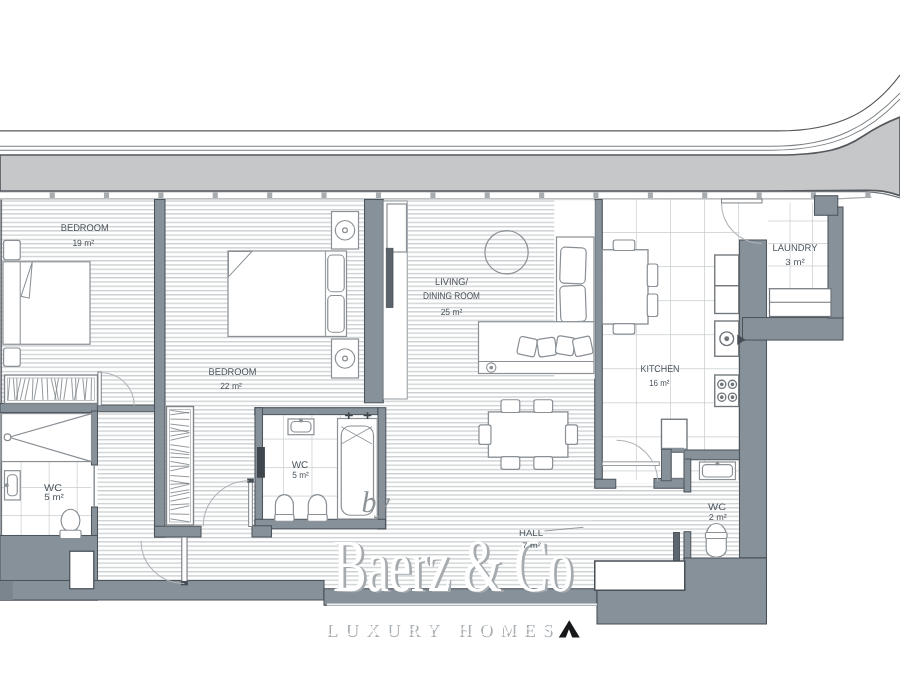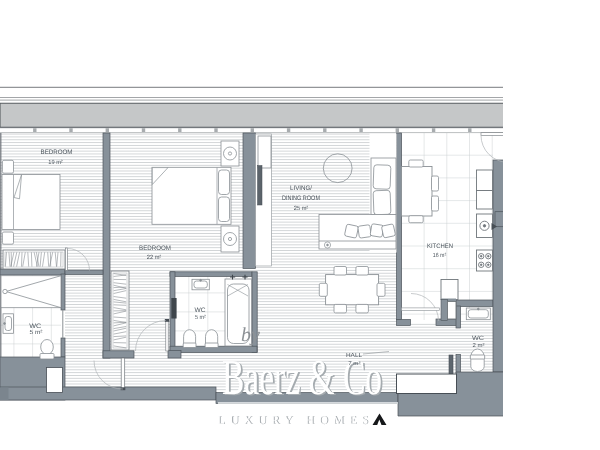--- a/index.html
+++ b/index.html
@@ -1,16 +1,16 @@
 <!DOCTYPE html>
 <html><head>
 <meta charset="utf-8">
 <style>
 html,body{margin:0;padding:0;background:#ffffff;}
-#page{width:503px;height:450px;position:relative;overflow:hidden;background:#fff;}
+#page{width:600px;height:450px;position:relative;overflow:hidden;background:#fff;}
 svg{display:block;}
 .lbl{font-family:"Liberation Sans",sans-serif;fill:#4d565e;}
 text{text-rendering:geometricPrecision;}
 </style>
 </head>
 <body>
 <div id="page">
 <svg width="600" height="450" viewBox="0 0 600 450" xmlns="http://www.w3.org/2000/svg">
 <defs>
 <pattern id="hatch" patternUnits="userSpaceOnUse" width="4" height="2.84" x="0" y="133.6">

